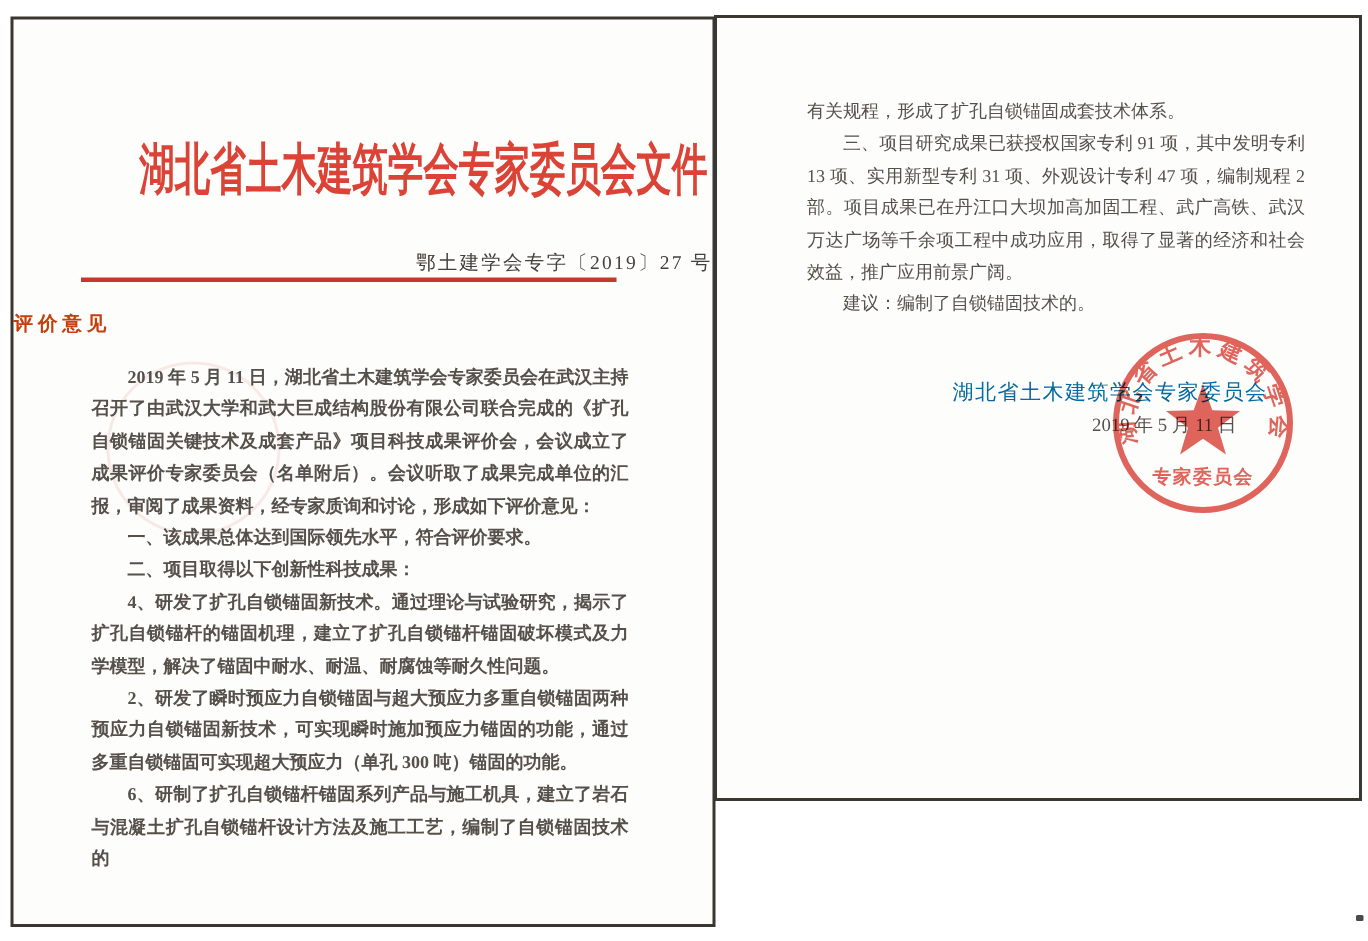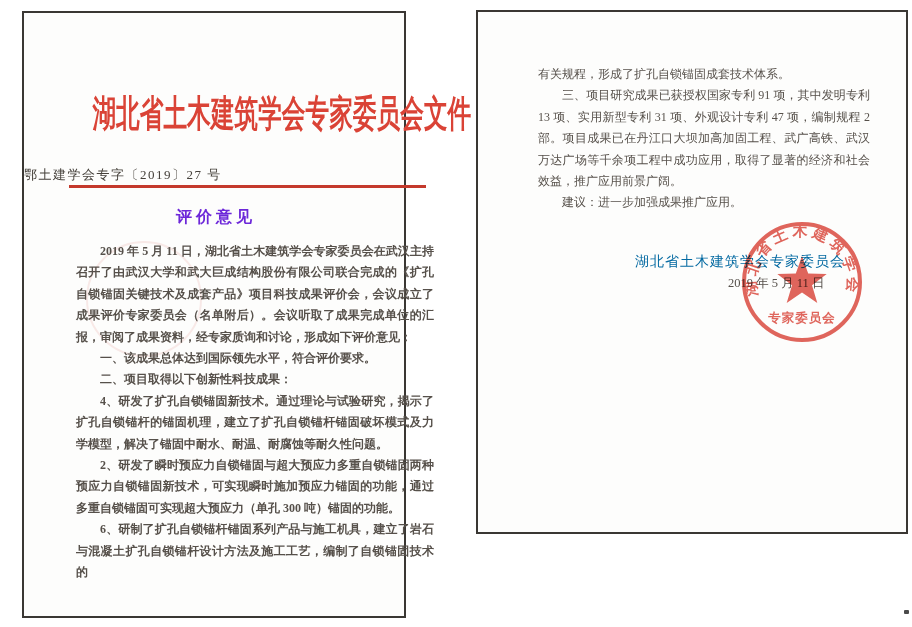--- a/index.html
+++ b/index.html
@@ -5,39 +5,39 @@
   html,body{margin:0;padding:0;}
   body{
     width:912px;height:627px;position:relative;overflow:hidden;
     background:#ffffff;
     font-family:"Liberation Serif","DejaVu Serif",serif;
   }
   .page{
     position:absolute;background:#fdfdfc;border:2px solid #3a3733;
     box-sizing:border-box;
   }
-  #page-left{left:22px;top:11px;width:384px;height:607px;}
+  #page-left{left:7px;top:11px;width:470px;height:607px;}
   #page-right{left:476px;top:10px;width:432px;height:524px;}
 
   .header-title{
     position:absolute;left:0;right:0;top:80px;text-align:center;
     color:#da4336;font-size:37px;font-weight:bold;white-space:nowrap;
     transform:scaleX(0.64);line-height:42px;
   }
   .doc-number{
-    position:absolute;left:0;right:0;top:153px;text-align:left;
+    position:absolute;left:0;right:0;top:153px;text-align:right;
     font-size:13px;color:#45403a;letter-spacing:1.5px;
   }
   .red-rule{
     position:absolute;left:45px;top:172px;width:357px;height:3px;
     background:#c4392c;
   }
   .section-title{
-    position:absolute;left:0;right:0;top:194px;text-align:center;
-    font-size:16px;font-weight:bold;color:#6d28d9;
+    position:absolute;left:0;right:0;top:194px;
+    font-size:13px;font-weight:bold;color:#c2410c;
   }
   .body-text{
     position:absolute;font-size:12px;line-height:21.4px;color:#56504a;
     text-align:justify;
   }
   #page-left .body-text{left:52px;top:228px;width:358px;font-weight:bold;}
   #page-right .body-text{left:60px;top:52px;width:332px;}
   .body-text p{margin:0;}
   .body-text p.indent{text-indent:2em;}
 
@@ -82,21 +82,21 @@
     <p class="indent">4、研发了扩孔自锁锚固新技术。通过理论与试验研究，揭示了扩孔自锁锚杆的锚固机理，建立了扩孔自锁锚杆锚固破坏模式及力学模型，解决了锚固中耐水、耐温、耐腐蚀等耐久性问题。</p>
     <p class="indent">2、研发了瞬时预应力自锁锚固与超大预应力多重自锁锚固两种预应力自锁锚固新技术，可实现瞬时施加预应力锚固的功能，通过多重自锁锚固可实现超大预应力（单孔 300 吨）锚固的功能。</p>
     <p class="indent">6、研制了扩孔自锁锚杆锚固系列产品与施工机具，建立了岩石与混凝土扩孔自锁锚杆设计方法及施工工艺，编制了自锁锚固技术的</p>
   </div>
 </div>
 
 <div class="page" id="page-right">
   <div class="body-text">
     <p>有关规程，形成了扩孔自锁锚固成套技术体系。</p>
     <p class="indent">三、项目研究成果已获授权国家专利 91 项，其中发明专利 13 项、实用新型专利 31 项、外观设计专利 47 项，编制规程 2 部。项目成果已在丹江口大坝加高加固工程、武广高铁、武汉万达广场等千余项工程中成功应用，取得了显著的经济和社会效益，推广应用前景广阔。</p>
-    <p class="indent">建议：进一步加强成果推广应用。</p>
+    <p class="indent">建议：编制了自锁锚固技术的。</p>
   </div>
 
   <div class="signature-line">湖北省土木建筑学会专家委员会</div>
   <div class="signature-date">2019 年 5 月 11 日</div>
 
   <svg class="seal" viewBox="0 0 126 126">
     <circle cx="63" cy="63" r="58" fill="none" stroke="#dd5146" stroke-width="4"></circle>
     <defs>
       <path id="sealArc" d="M 22,84 A 46,46 0 1 1 104,84" fill="none"></path>
     </defs>

